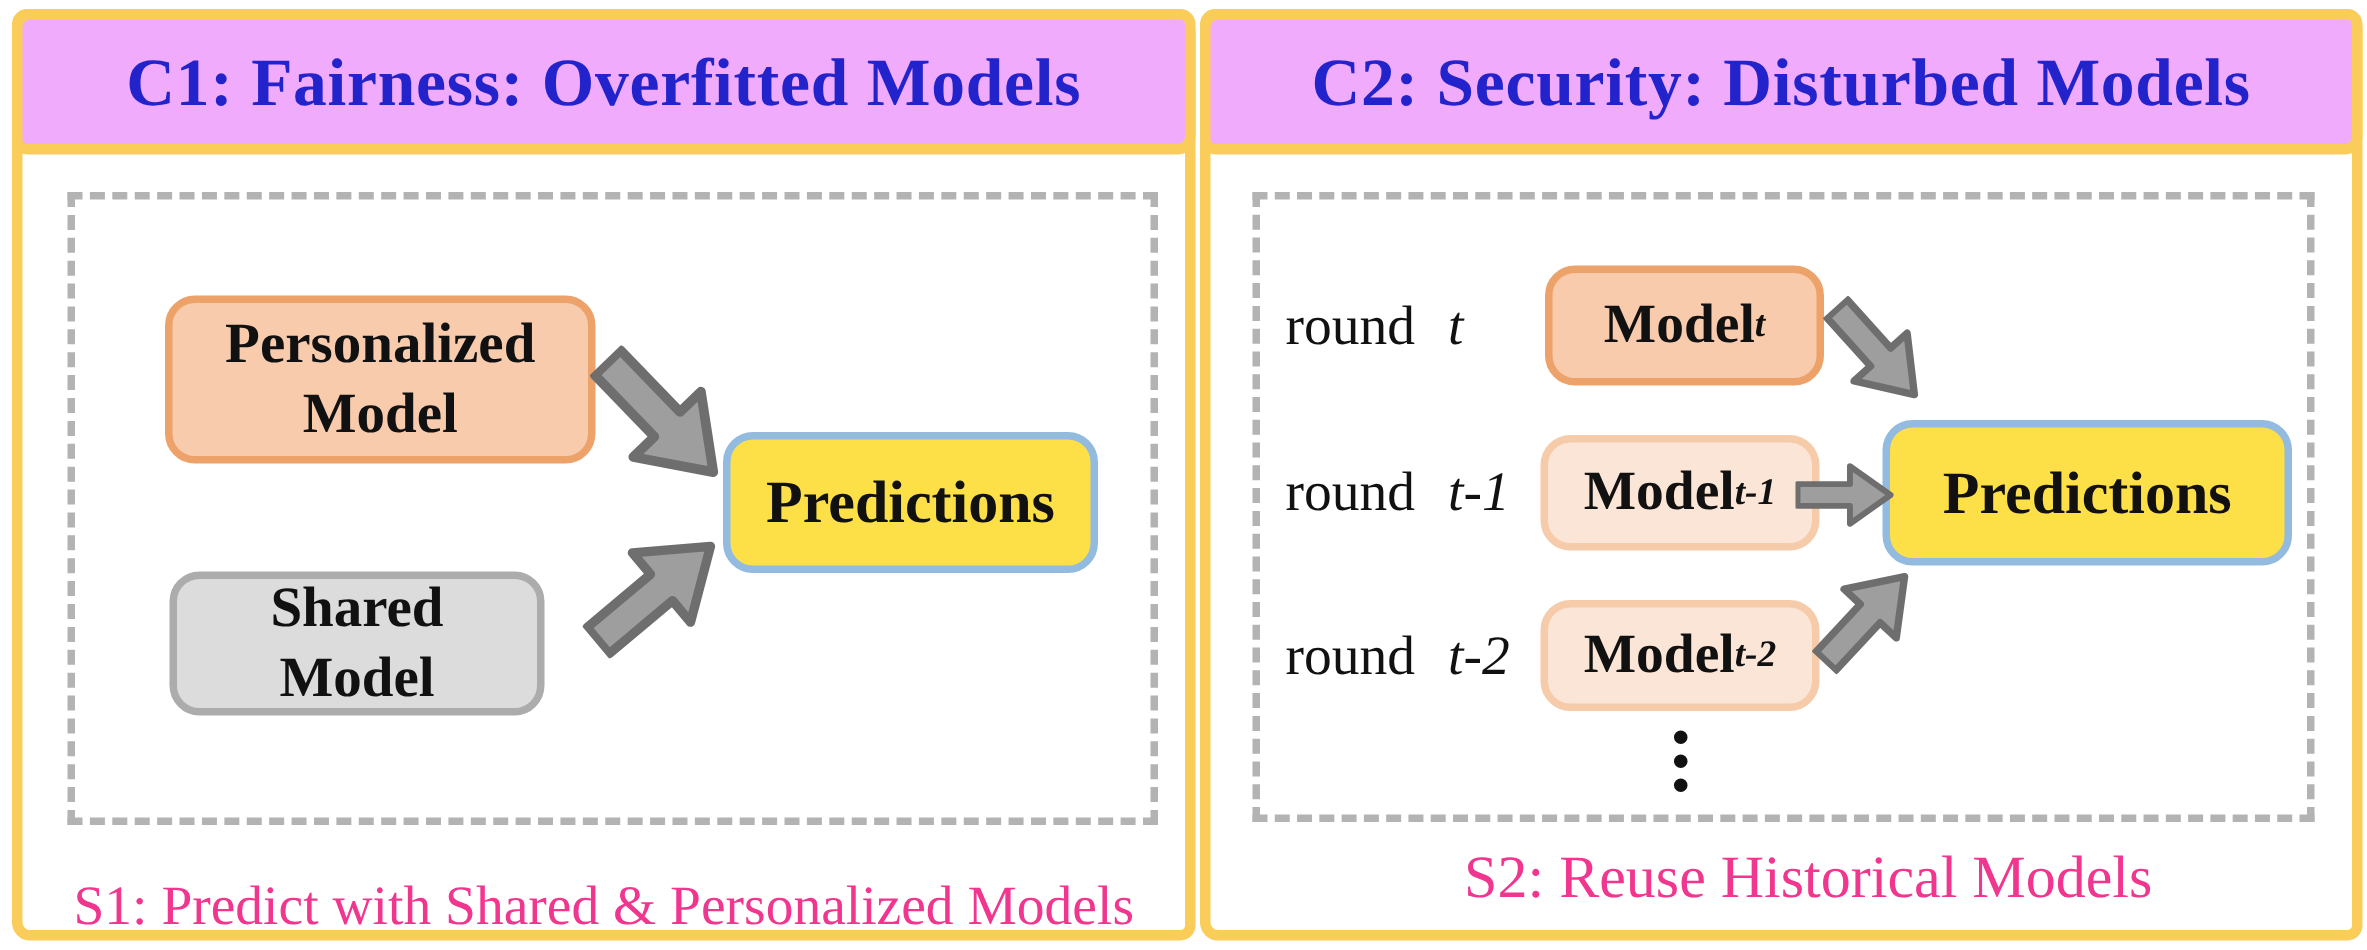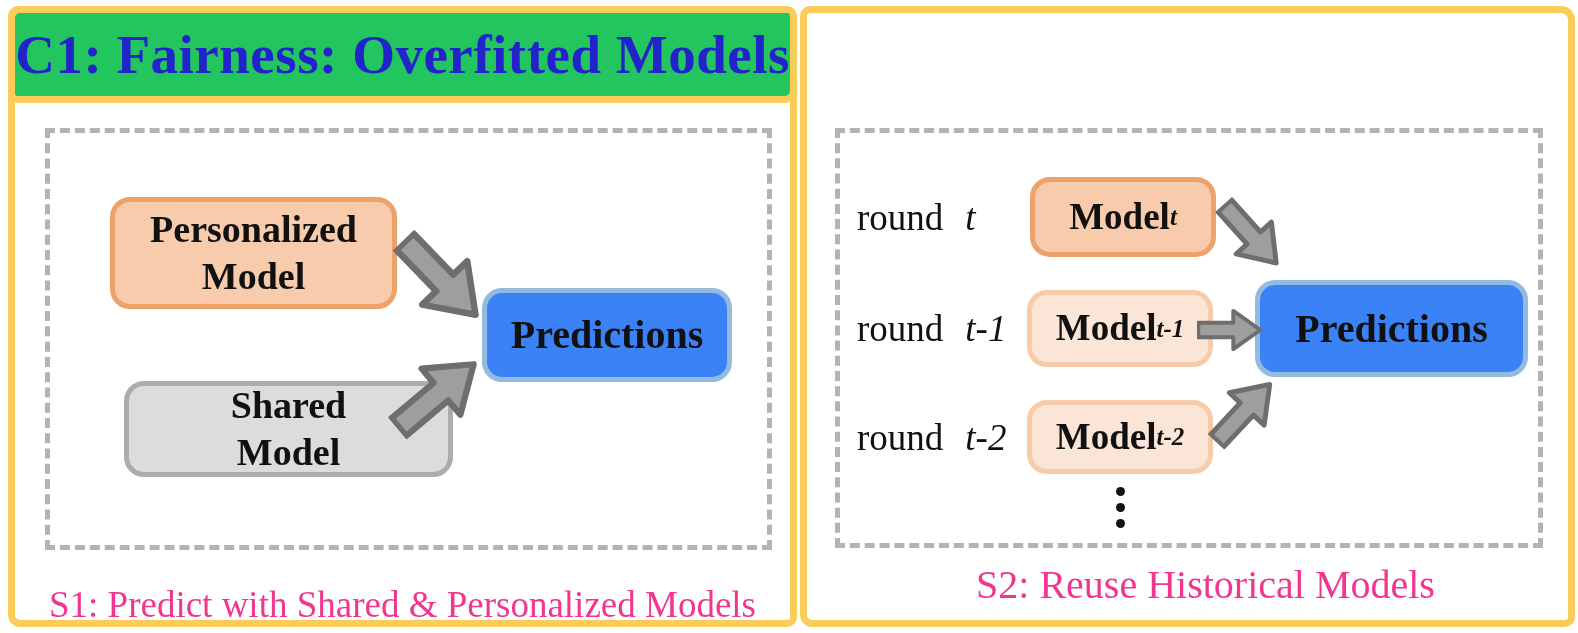--- a/index.html
+++ b/index.html
@@ -6,38 +6,38 @@
   #canvas {
     position:relative; width:1578px; height:633px;
     font-family:"Liberation Serif", serif; overflow:hidden; background:#ffffff;
   }
   .panel {
     position:absolute; box-sizing:border-box; background:#ffffff;
     border:7px solid #FACD5A; border-radius:10px 14px 10px 12px;
   }
   .panel-header {
     position:absolute; left:-7px; top:-7px; right:-7px; height:97px;
-    box-sizing:border-box; background:#22c55e; border:7px solid #FACD5A;
+    box-sizing:border-box; background:#f0abfc; border:7px solid #FACD5A;
     border-radius:12px 10px 12px 10px;
     display:flex; align-items:center; justify-content:center;
-    color:#2323CC; font-weight:bold; font-size:55px; letter-spacing:0.5px;
+    color:#2323CC; font-weight:bold; font-size:45px; letter-spacing:0.5px;
   }
   .dashed-box {
     position:absolute; box-sizing:border-box;
     border:5px dashed #B3B3B3;
   }
   .node {
     position:absolute; box-sizing:border-box; border-radius:20px;
     display:flex; flex-direction:column; align-items:center; justify-content:center;
     color:#111111; font-weight:bold; text-align:center; line-height:1.25;
   }
   .node.peach  { background:#F8CBAD; border:5px solid #EDA269; }
   .node.lpeach { background:#FBE5D6; border:5px solid #F6CBA9; }
   .node.gray   { background:#DCDCDC; border:5px solid #ACACAC; }
-  .node.blue   { background:#3b82f6; border:5px solid #92BBDF; }
+  .node.blue   { background:#fde047; border:5px solid #92BBDF; }
   .sub { font-size:25px; font-style:italic; font-weight:bold; vertical-align:-10px; }
   .round-label {
     position:absolute; color:#111111; font-size:37px;
     display:flex; align-items:center; white-space:nowrap;
   }
   .round-label .word { margin-right:22px; }
   .caption {
     position:absolute; left:0; right:0; text-align:center; white-space:nowrap;
     color:#F0368F; font-size:37px;
   }
@@ -56,21 +56,21 @@
       <span>C1: Fairness: Overfitted Models</span>
     </div>
 
     <div class="dashed-box" style="left:30px; top:115px; width:727px; height:422px;"></div>
 
     <div class="node peach" style="left:95px; top:184px; width:287px; height:112px; font-size:38px;">
       <span>Personalized</span>
       <span>Model</span>
     </div>
 
-    <div class="node gray" style="left:98px; top:368px; width:329px; height:96px; font-size:38px;margin-left:11px;">
+    <div class="node gray" style="left:98px; top:368px; width:250px; height:96px; font-size:38px;">
       <span>Shared</span>
       <span>Model</span>
     </div>
 
     <div class="node blue" style="left:467px; top:275px; width:250px; height:94px; font-size:40px;">
       <span>Predictions</span>
     </div>
 
     <svg class="arrow" style="left:372px; top:228px; transform:rotate(46deg);" width="108" height="76" viewBox="0 0 100 70">
       <polygon points="2,24 55,24 55,6 96,35 55,64 55,46 2,46" fill="#9E9E9E" stroke="#6E6E6E" stroke-width="6" stroke-linejoin="round"></polygon>
@@ -80,20 +80,23 @@
       <polygon points="2,24 55,24 55,6 96,35 55,64 55,46 2,46" fill="#9E9E9E" stroke="#6E6E6E" stroke-width="6" stroke-linejoin="round"></polygon>
     </svg>
 
     <div class="caption" style="top:548px; font-size:37px;margin-top:22px;">
       <span>S1: Predict with Shared &amp; Personalized Models</span>
     </div>
   </div>
 
   <div class="panel" style="left:800px; top:6px; width:775px; height:621px;">
 
+    <div class="panel-header">
+      <span>C2: Security: Disturbed Models</span>
+    </div>
 
     <div class="dashed-box" style="left:28px; top:115px; width:708px; height:420px;"></div>
 
     <div class="round-label" style="left:50px; top:164px; height:80px;">
       <span class="word">round</span>
         <i>t</i>
     </div>
     <div class="node peach" style="left:223px; top:164px; width:186px; height:80px; font-size:37px; flex-direction:row;">
       <span>Model</span>
         <span class="sub">t</span>

